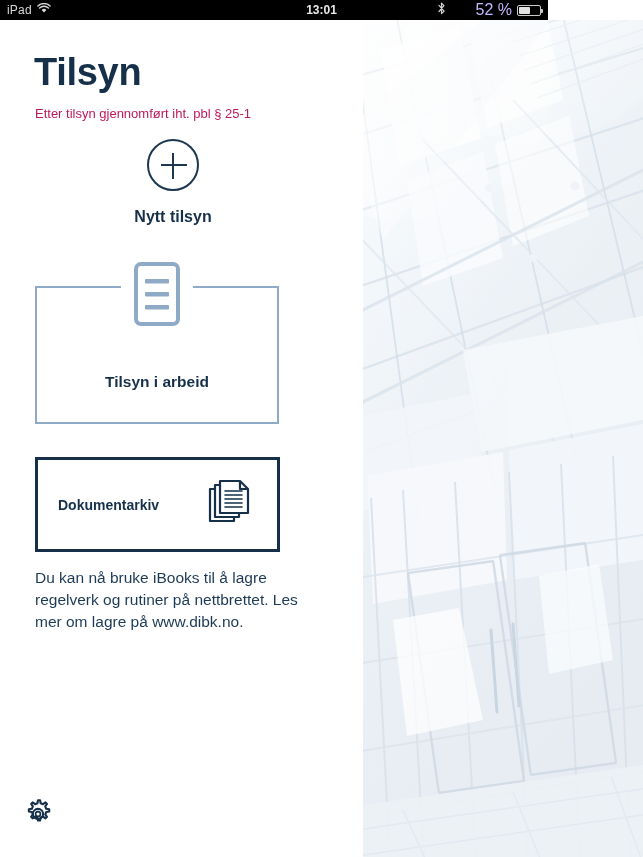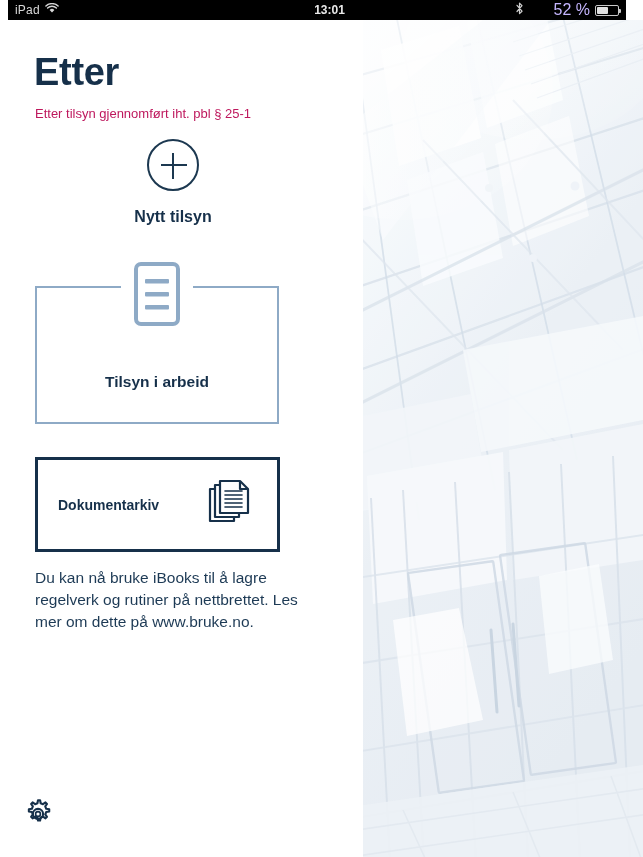--- a/index.html
+++ b/index.html
@@ -19,22 +19,22 @@
     position: relative;
     width: 643px;
     height: 857px;
     background: #ffffff;
     overflow: hidden;
   }
 
   
   .statusbar {
     position: absolute;
-    top: 0; left: 8px;
-    width: 618px;
+    top: 0; left: 0;
+    width: 548px;
     height: 20px;
     background: #000000;
     color: #d8d8d8;
     font-size: 12px;
     z-index: 50;
     text-decoration: underline;
   }
   .sb-left {
     position: absolute;
     left: 7px; top: 0;
@@ -423,21 +423,21 @@
       <ellipse cx="170" cy="30" rx="130" ry="90" fill="url(#glowGrad)" opacity="0.6"></ellipse>
 
       <polygon points="-20,110 120,0 188,0 20,220" fill="url(#beamGrad)" opacity="0.55"></polygon>
 
       <rect x="0" y="0" width="280" height="837" fill="#ffffff" opacity="0.28"></rect>
     </svg>
   </div>
 
   <div class="content">
 
-    <h1 class="page-title">Etter</h1>
+    <h1 class="page-title">Tilsyn</h1>
     <p class="page-subtitle">Etter tilsyn gjennomført iht. pbl § 25-1</p>
 
     <div class="new-btn">
       <span class="plus-circle"></span>
       <span class="new-btn-label">Nytt tilsyn</span>
     </div>
 
     <div class="work-card">
       <span class="work-card-notch"></span>
       <span class="doc-icon-wrap">
@@ -465,21 +465,21 @@
             <path d="M17 12 L34 12"></path>
             <path d="M17 16 L34 16"></path>
             <path d="M17 20 L34 20"></path>
             <path d="M17 24 L34 24"></path>
             <path d="M17 28 L34 28"></path>
           </g>
         </svg>
       </span>
     </div>
 
-    <p class="info-text">Du kan nå bruke iBooks til å lagre regelverk og rutiner på nettbrettet. Les mer om dette på www.bruke.no.</p>
+    <p class="info-text">Du kan nå bruke iBooks til å lagre regelverk og rutiner på nettbrettet. Les mer om lagre på www.dibk.no.</p>
 
     <div class="settings-btn">
       <span>
         <svg width="34" height="34" viewBox="0 0 34 34">
           <path d="M17 3.2
                    l2.1 0 0.55 3.0 2.35 0.98 2.5-1.75 1.5 1.5 -1.75 2.5 0.98 2.35 3.0 0.55 0 2.1 -3.0 0.55 -0.98 2.35 1.75 2.5 -1.5 1.5 -2.5-1.75 -2.35 0.98 -0.55 3.0 -2.1 0 -0.55-3.0 -2.35-0.98 -2.5 1.75 -1.5-1.5 1.75-2.5 -0.98-2.35 -3.0-0.55 0-2.1 3.0-0.55 0.98-2.35 -1.75-2.5 1.5-1.5 2.5 1.75 2.35-0.98 z" fill="none" stroke="#16304a" stroke-width="2.1" stroke-linejoin="round"></path>
           <circle cx="17" cy="17" r="5.1" fill="none" stroke="#16304a" stroke-width="2.1"></circle>
           <circle cx="17" cy="17" r="2.4" fill="none" stroke="#16304a" stroke-width="1.6"></circle>
         </svg>
       </span>

